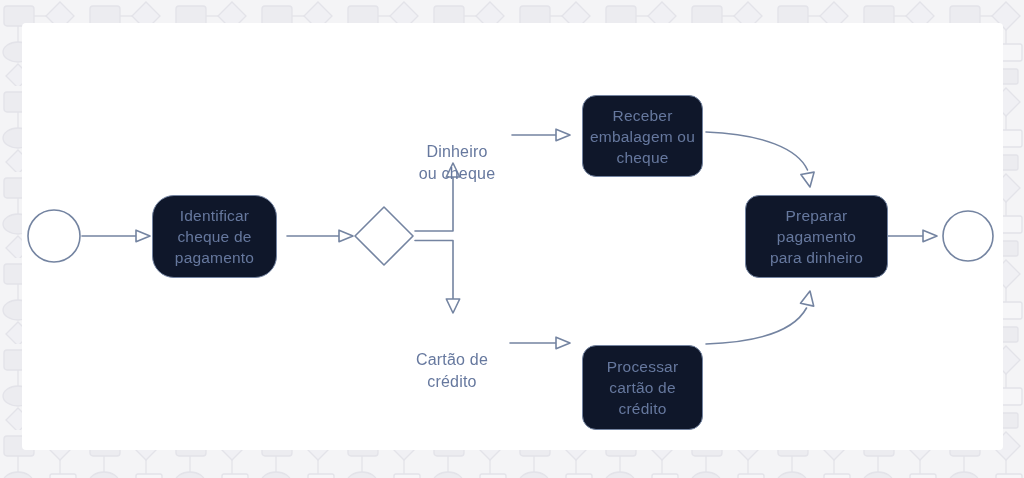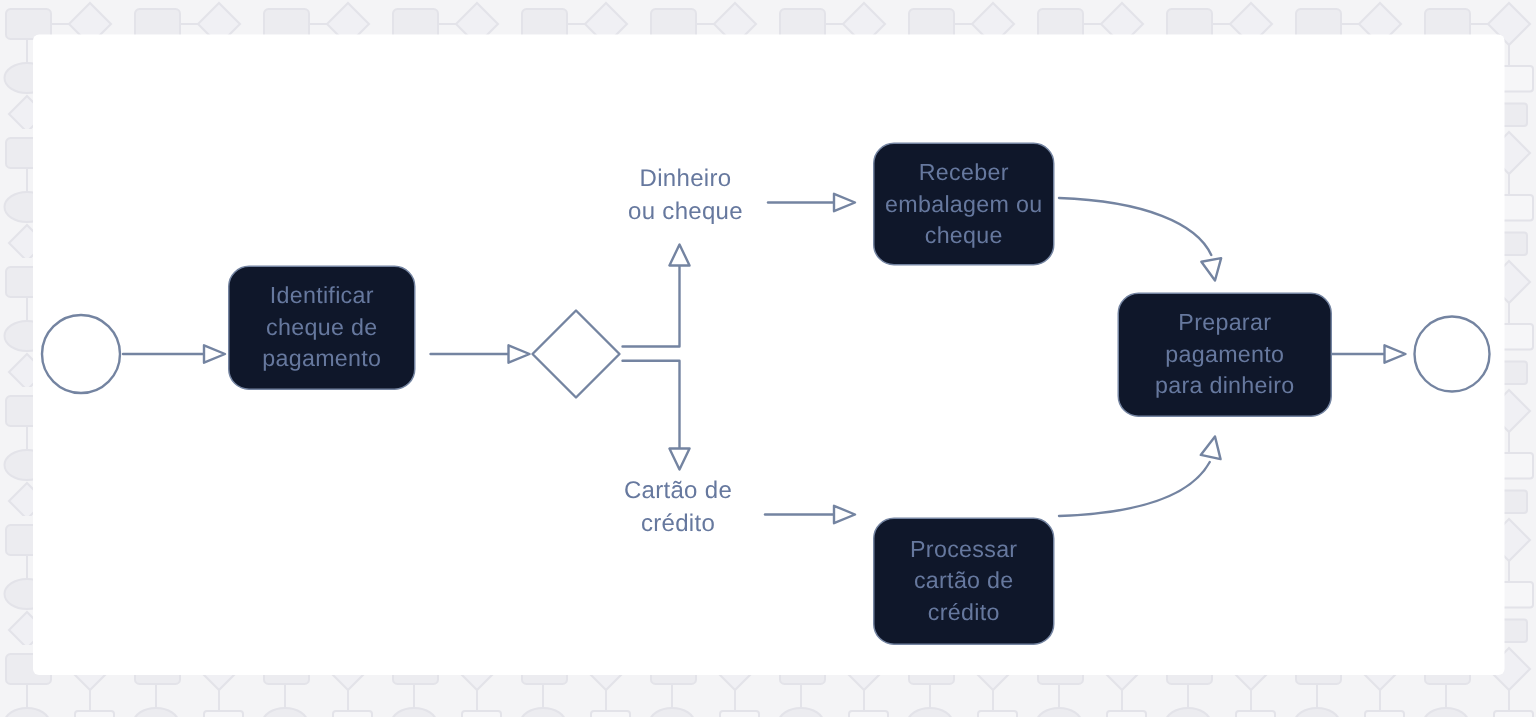--- a/index.html
+++ b/index.html
@@ -17,23 +17,23 @@
   .task{
     position:absolute;box-sizing:border-box;z-index:3;
     border:1.6px solid #7484a1;border-radius:14px;background:#0f172a;
     display:flex;flex-direction:column;align-items:center;justify-content:center;
     color:#66789e;font-size:15.5px;line-height:21px;text-align:center;
     letter-spacing:0.2px;
   }
   .edge-label{
     position:absolute;z-index:3;display:flex;flex-direction:column;
     align-items:center;justify-content:center;color:#66789e;
-    font-size:16px;line-height:22.5px;text-align:center;letter-spacing:0.2px;
+    font-size:16px;line-height:22.5px;text-align:center;letter-spacing:0.2px;margin-top:32px;
   }
-  .t-identify{left:152px;top:177px;width:125px;height:83px;}
+  .t-identify{left:152px;top:195px;width:125px;height:83px;border-radius:22px;}
   .t-receive {left:582px;top:95px; width:121px;height:82px;}
   .t-process {left:582px;top:302px;width:121px;height:85px;margin-top:43px;}
   .t-prepare {left:745px;top:195px;width:143px;height:83px;}
   .l-cash{left:395px;top:106px;width:124px;height:50px;}
   .l-card{left:390px;top:314px;width:124px;height:50px;}
 </style>
 </head>
 <body>
 
 <div class="stage">

